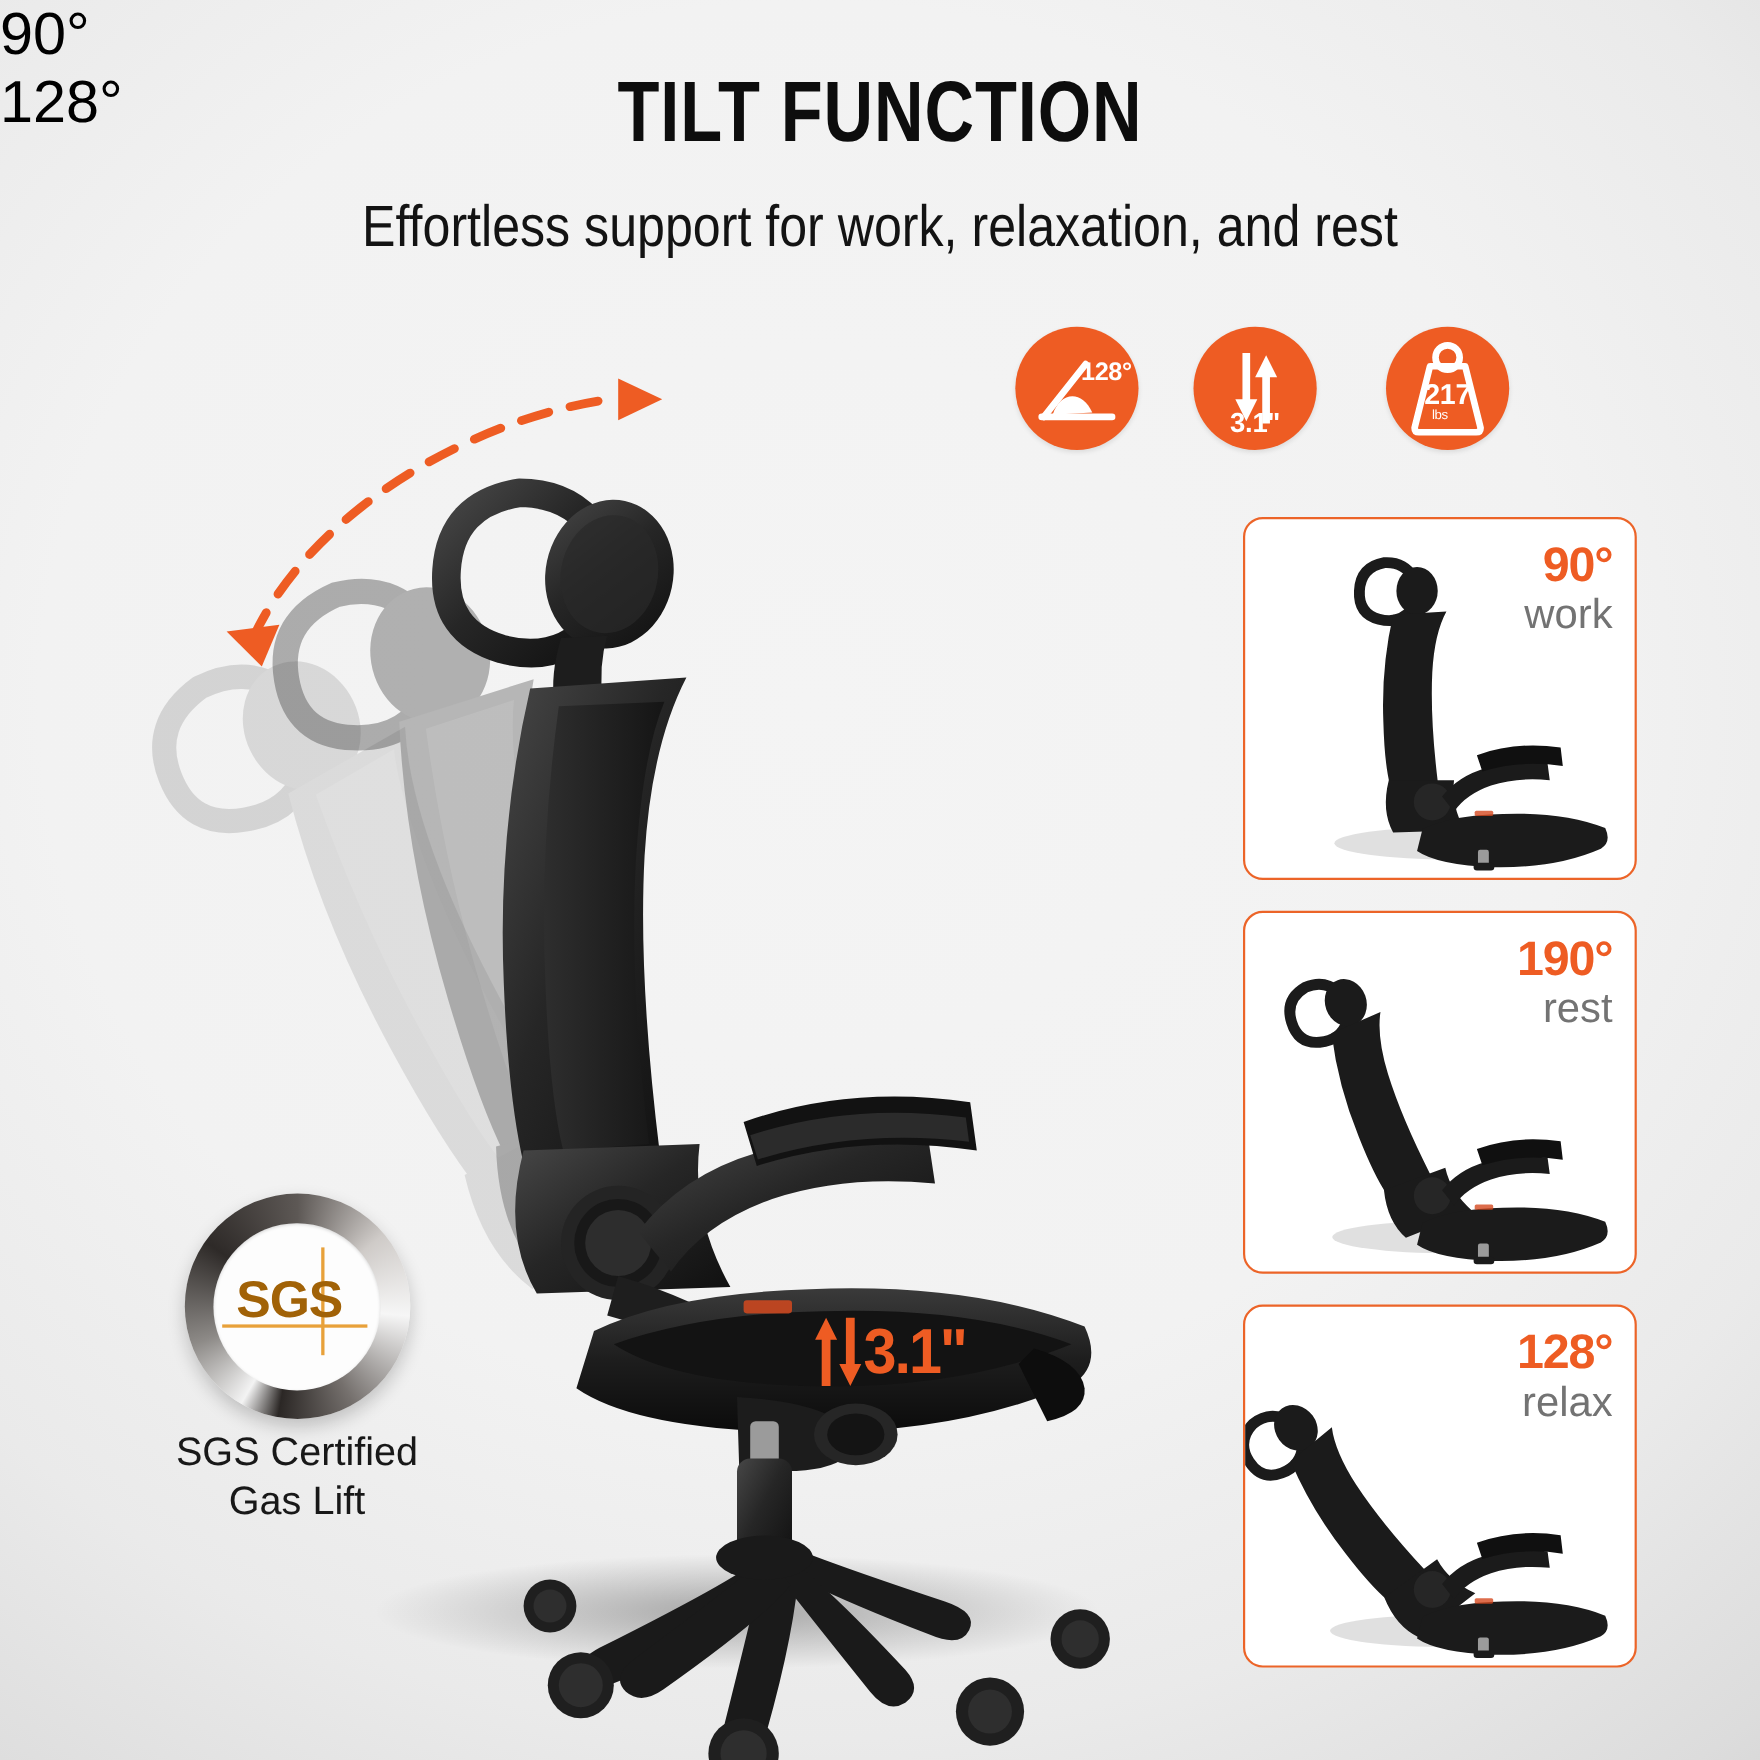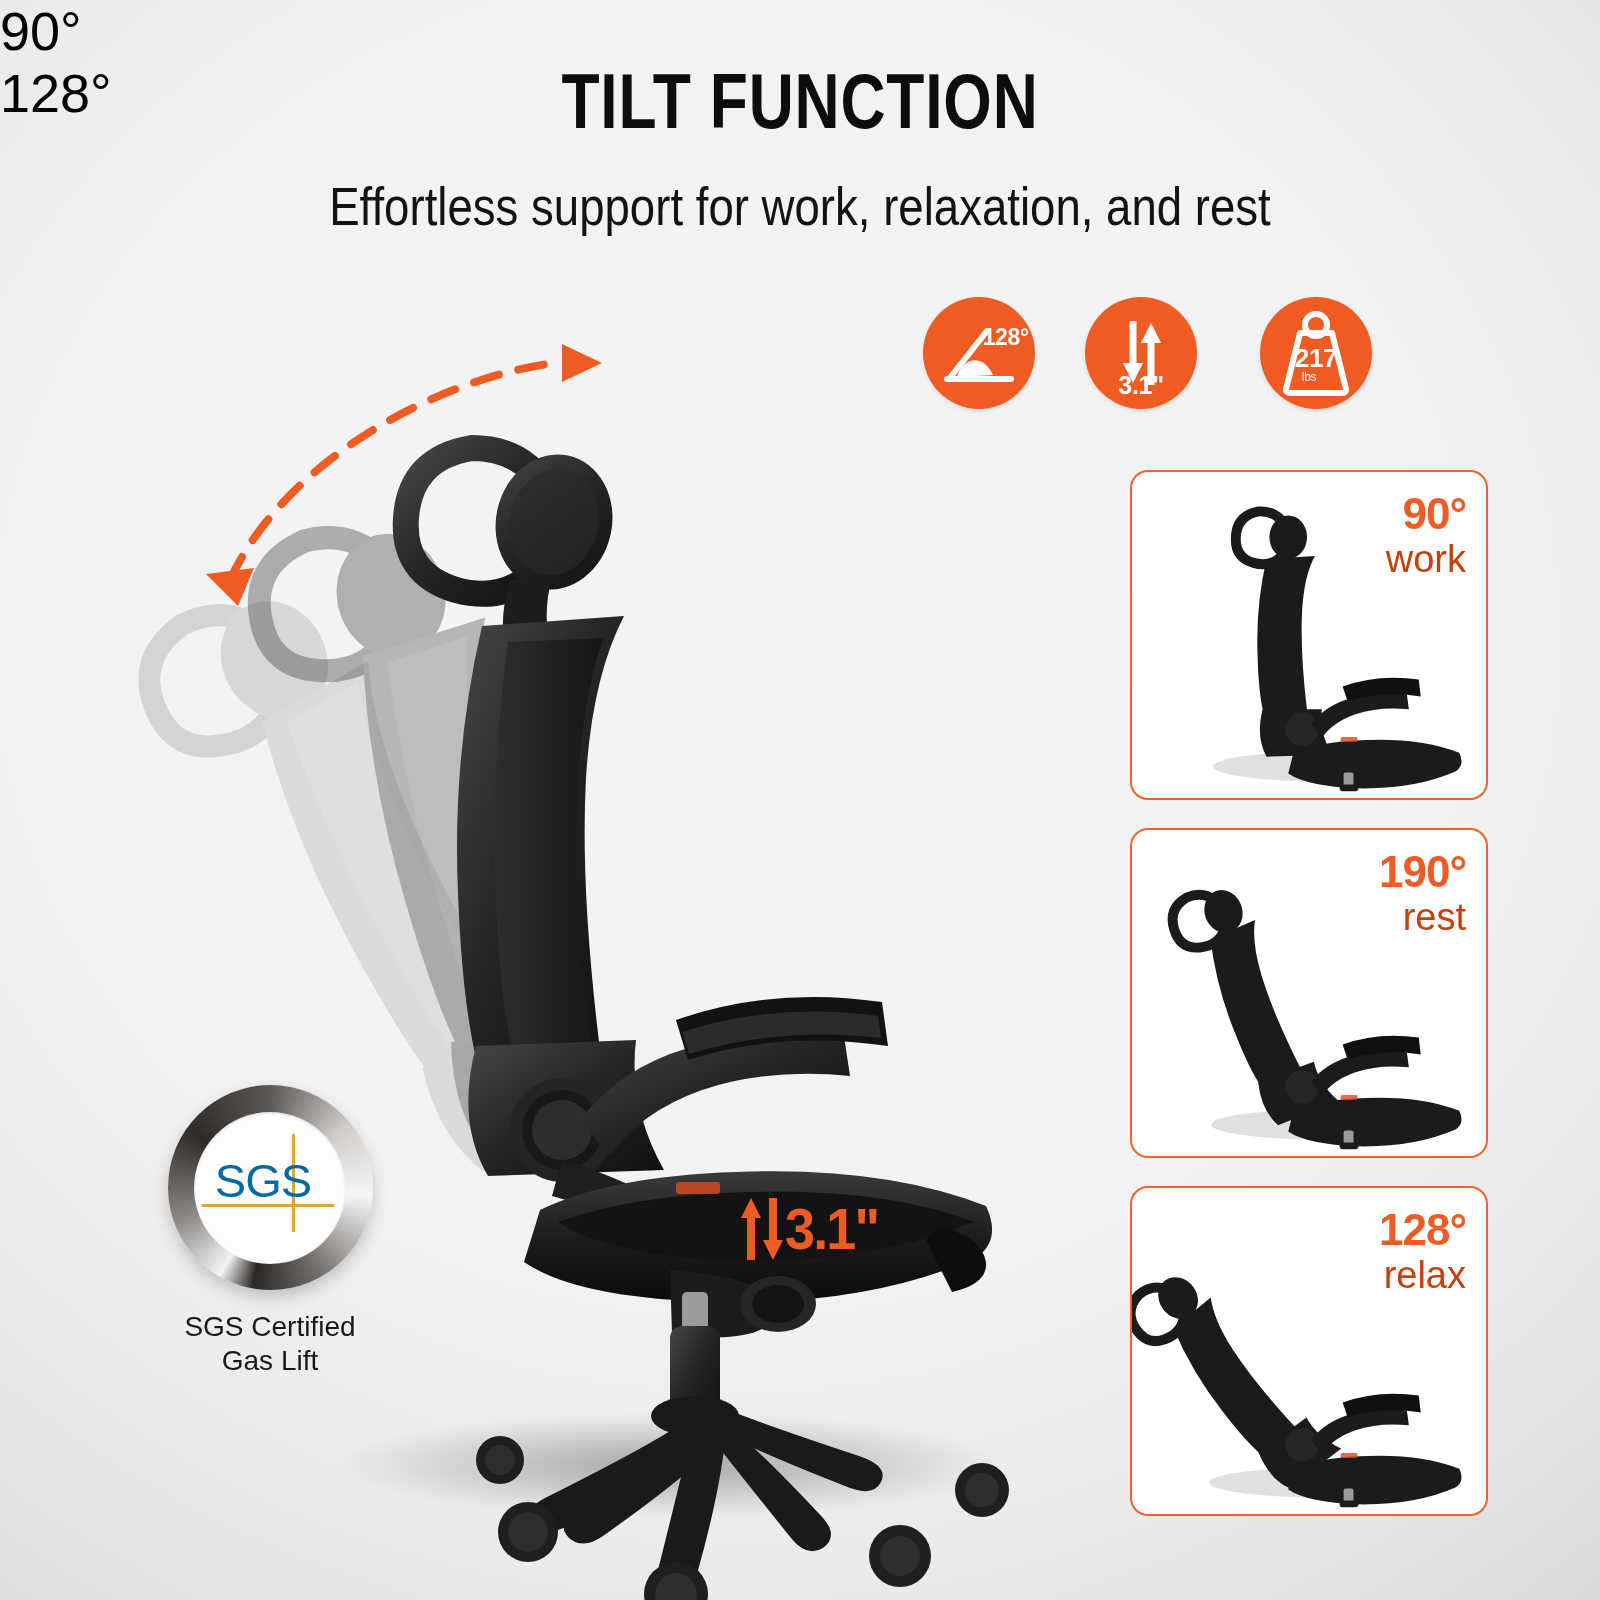--- a/index.html
+++ b/index.html
@@ -65,36 +65,36 @@
       #5d5855 150deg,#cfcbc8 200deg,#f6f6f6 245deg,#75706d 300deg,#2b2725 340deg,#f3f3f3 360deg);
     display:flex; align-items:center; justify-content:center;
     box-shadow:0 7px 16px rgba(0,0,0,.20);
   }
   .sgsinner{
     width:152px; height:152px; border-radius:50%; background:#fdfdfd;
     position:relative; display:flex; align-items:center; justify-content:center;
     box-shadow:inset 0 1px 3px rgba(0,0,0,.16);
   }
   .sgsinner .sgstxt{
-    font-size:47px; font-weight:400; color:#0369a1; letter-spacing:-1px;
+    font-size:47px; font-weight:700; color:#a16207; letter-spacing:-1px;
     position:relative; z-index:2; transform:translate(-7px,-7px);
   }
   .sgsinner .hline{ position:absolute; left:8px; right:12px; top:92px; height:3px; background:#e8a13a; }
   .sgsinner .vline{ position:absolute; left:98px; top:22px; bottom:32px; width:3px; background:#e8a13a; }
-  .sgscap{ margin-top:20px; font-size:28px; line-height:1.22; color:#181818; }
+  .sgscap{ margin-top:8px; font-size:36px; line-height:1.22; color:#181818; }
 
   
   .cards{ position:absolute; left:1130px; top:470px; width:358px; }
   .card{
     position:relative; width:358px; height:330px; margin-bottom:28px;
     background:#fff; border:2px solid #ec6428; border-radius:18px; overflow:hidden;
   }
   .card .lbl{ position:absolute; right:20px; top:20px; text-align:right; }
   .card .deg{ font-size:44px; font-weight:700; color:#ee5c23; letter-spacing:-1px; line-height:1; }
-  .card .mode{ font-size:38px; color:#c2410c; line-height:1.15; margin-top:2px; }
+  .card .mode{ font-size:38px; color:#737373; line-height:1.15; margin-top:2px; }
   .card .art{ position:absolute; left:0; bottom:4px; width:100%; height:302px; }
   .card .art svg{ width:100%; height:100%; overflow:visible; }
 </style>
 </head>
 <body>
 
 <div class="stage">
 
   <div id="title">TILT FUNCTION</div>
   <div id="subtitle">Effortless support for work, relaxation, and rest</div>

